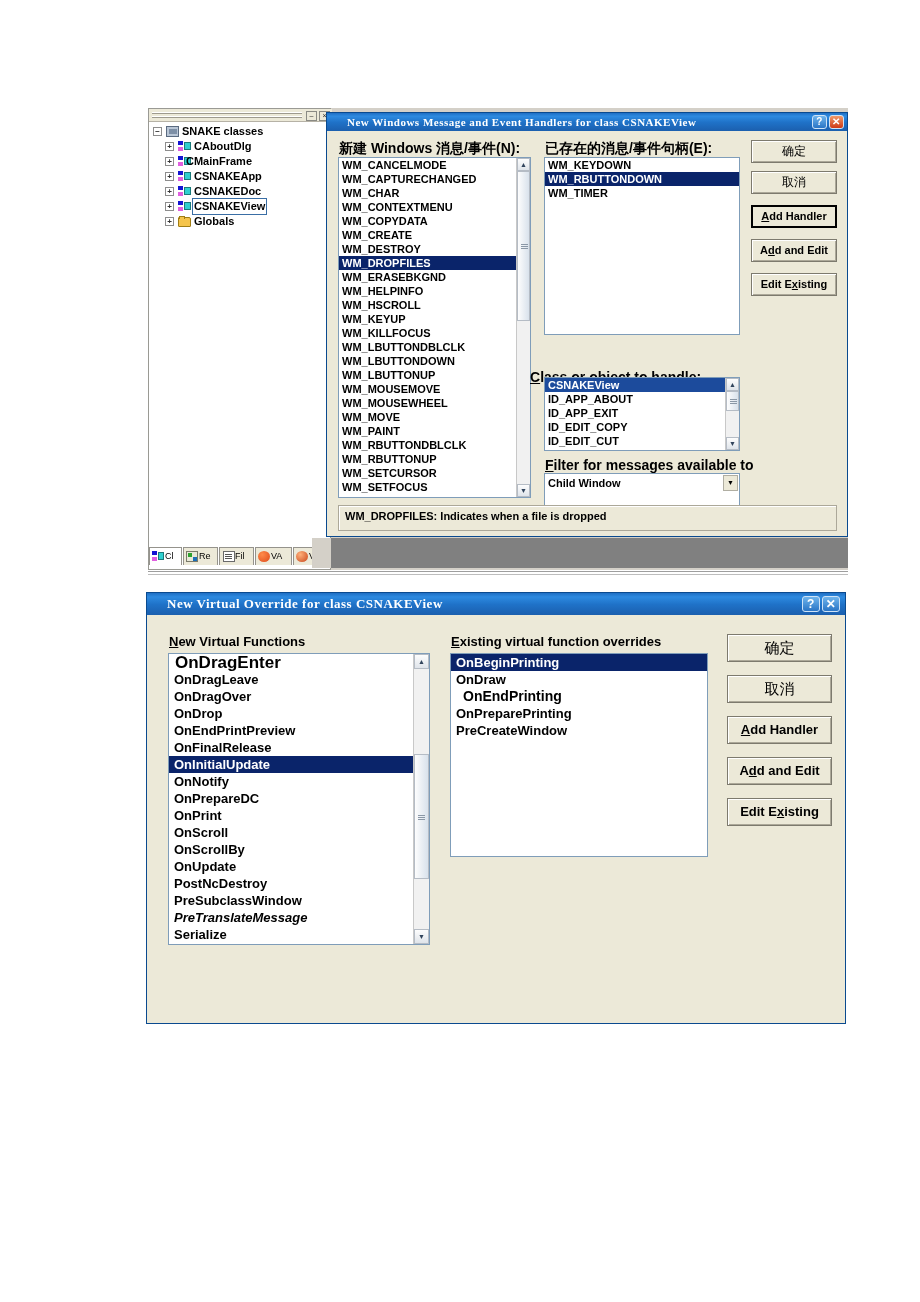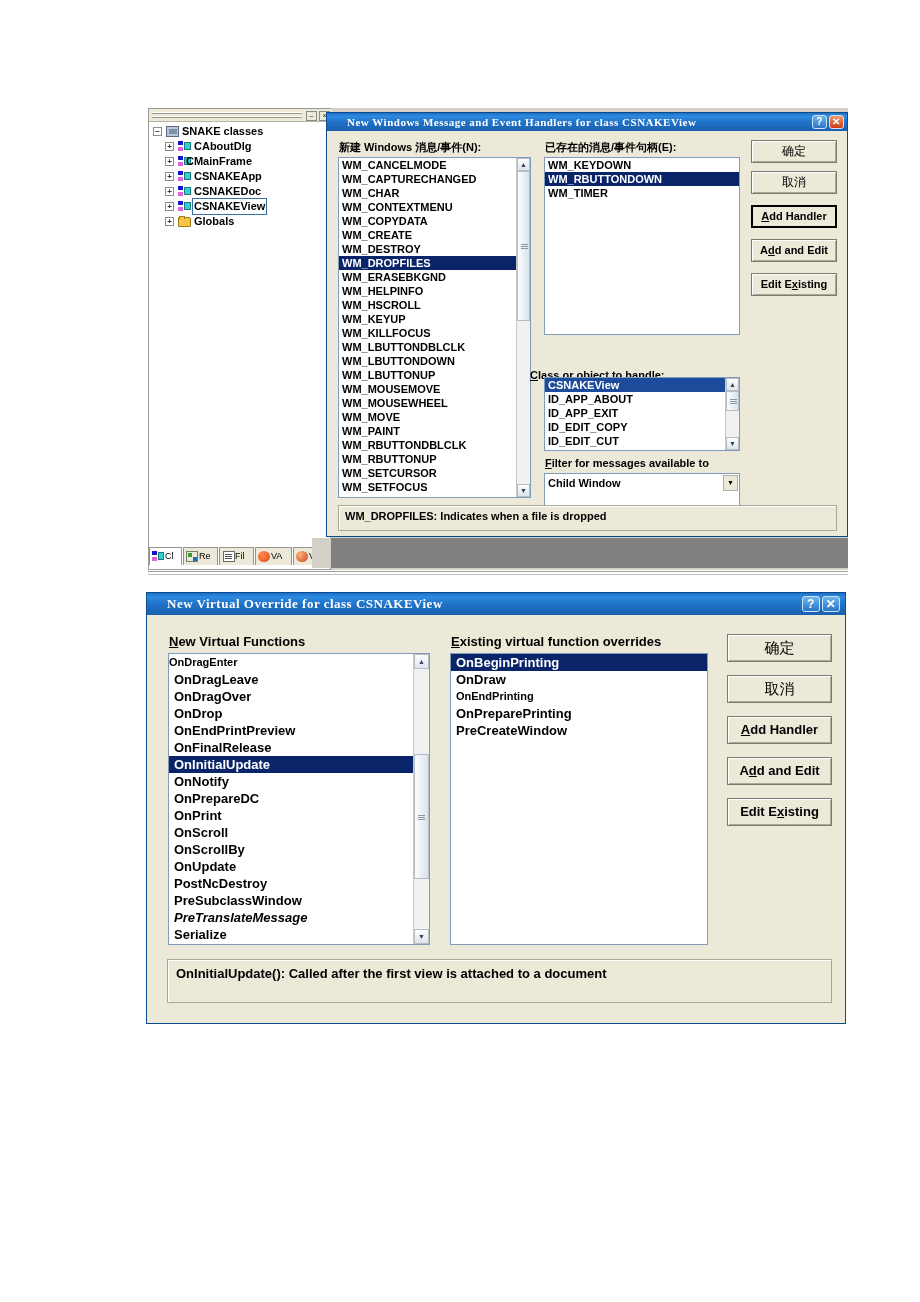--- a/index.html
+++ b/index.html
@@ -71,21 +71,21 @@
       background:linear-gradient(to bottom,#1f6fc4 0%,#2d8ae0 18%,#1f72c8 52%,#1b5fae 100%);
       color:#ffffff;font-family:"Liberation Serif",serif;font-weight:bold;font-size:11px;
       letter-spacing:.5px;line-height:18px;padding-left:20px;box-sizing:border-box;white-space:nowrap;}
   .dlg .tbtns{position:absolute;top:2px;right:3px;height:14px;display:flex;gap:2px;}
   .tbtn{width:15px;height:14px;border:1px solid #cfe3f7;border-radius:3px;box-sizing:border-box;
       font-size:10px;font-weight:bold;line-height:12px;text-align:center;color:#ffffff;font-family:"Liberation Sans",sans-serif;}
   .tbtn.q{background:linear-gradient(to bottom,#6fb4ec,#2a75c6);}
   .tbtn.x-red{background:linear-gradient(to bottom,#f09a6a,#cf3a16);}
   .tbtn.x-blue{background:linear-gradient(to bottom,#6fb4ec,#2a75c6);}
 
-  .dlabel{position:absolute;font-size:11px;font-weight:bold;color:#000;white-space:nowrap;}
+  .dlabel{position:absolute;font-size:14px;font-weight:bold;color:#000;white-space:nowrap;}
   .dlabel u{text-decoration:underline;}
 
   .listbox{position:absolute;background:#ffffff;border:1px solid #7f9db9;box-sizing:border-box;overflow:hidden;}
   .listbox .row{height:14px;line-height:14px;font-size:11px;font-weight:bold;color:#000;
       padding-left:3px;white-space:nowrap;}
   .listbox .row.sel{background:#0a246a;color:#ffffff;}
   .listbox .row.selgray{background:#1c4b9c;color:#ffffff;}
 
   
   .vsb{position:absolute;top:0;right:0;width:14px;bottom:0;background:#f1f1f1;border-left:1px solid #c8c8c8;box-sizing:border-box;}
@@ -348,21 +348,21 @@
         <span class="tbtn x-blue" style="width:18px;height:16px;line-height:14px;font-size:12px;">✕</span>
       </span>
     </div>
 
     <div class="dlabel" style="left:22px;top:41px;font-size:13px;">
       <u>N</u><span style="text-decoration:none;">ew Virtual Functions</span>
     </div>
 
     <div class="listbox" id="lb-virtnew" style="left:21px;top:60px;width:262px;height:292px;">
       <div style="position:absolute;left:0;top:0;right:16px;">
-        <div class="row" style="height:17px;line-height:17px;font-size:11px;padding-left:0;">OnDragEnter</div>
+        <div class="row" style="height:17px;line-height:17px;font-size:17px;padding-left:6px;">OnDragEnter</div>
         <div class="row" style="height:17px;line-height:17px;font-size:13px;padding-left:5px;">OnDragLeave</div>
         <div class="row" style="height:17px;line-height:17px;font-size:13px;padding-left:5px;">OnDragOver</div>
         <div class="row" style="height:17px;line-height:17px;font-size:13px;padding-left:5px;">OnDrop</div>
         <div class="row" style="height:17px;line-height:17px;font-size:13px;padding-left:5px;">OnEndPrintPreview</div>
         <div class="row" style="height:17px;line-height:17px;font-size:13px;padding-left:5px;">OnFinalRelease</div>
         <div class="row sel" style="height:17px;line-height:17px;font-size:13px;padding-left:5px;">OnInitialUpdate</div>
         <div class="row" style="height:17px;line-height:17px;font-size:13px;padding-left:5px;">OnNotify</div>
         <div class="row" style="height:17px;line-height:17px;font-size:13px;padding-left:5px;">OnPrepareDC</div>
         <div class="row" style="height:17px;line-height:17px;font-size:13px;padding-left:5px;">OnPrint</div>
         <div class="row" style="height:17px;line-height:17px;font-size:13px;padding-left:5px;">OnScroll</div>
@@ -379,36 +379,35 @@
             <span class="g"></span>
           </div>
         <div class="ar dn" style="width:15px;height:15px;line-height:13px;">▼</div>
       </div>
     </div>
 
     <div class="dlabel" style="left:304px;top:41px;font-size:13px;">
       <u>E</u><span style="text-decoration:none;">xisting virtual function overrides</span>
     </div>
 
-    <div class="listbox" id="lb-virtexist" style="left:303px;top:60px;width:258px;height:292px;">
+    <div class="listbox" id="lb-virtexist" style="left:303px;top:60px;width:258px;height:204px;">
       <div class="row sel" style="height:17px;line-height:17px;font-size:13px;padding-left:5px;">OnBeginPrinting</div>
       <div class="row" style="height:17px;line-height:17px;font-size:13px;padding-left:5px;">OnDraw</div>
-      <div class="row" style="height:17px;line-height:17px;font-size:11px;padding-left:5px;">OnEndPrinting</div>
+      <div class="row" style="height:17px;line-height:17px;font-size:14px;padding-left:5px;margin-left:7px;">OnEndPrinting</div>
       <div class="row" style="height:17px;line-height:17px;font-size:13px;padding-left:5px;">OnPreparePrinting</div>
       <div class="row" style="height:17px;line-height:17px;font-size:13px;padding-left:5px;">PreCreateWindow</div>
     </div>
 
     <div class="btn cjk" style="left:580px;top:41px;width:105px;height:28px;line-height:26px;font-size:15px;">确定</div>
     <div class="btn cjk" style="left:580px;top:82px;width:105px;height:28px;line-height:26px;font-size:15px;">取消</div>
     <div class="btn" style="left:580px;top:123px;width:105px;height:28px;line-height:26px;font-size:13px;">
       <u>A</u><span style="text-decoration:none;">dd Handler</span>
     </div>
     <div class="btn" style="left:580px;top:164px;width:105px;height:28px;line-height:26px;font-size:13px;">
       A<u>d</u><span style="text-decoration:none;">d and Edit</span>
     </div>
     <div class="btn" style="left:580px;top:205px;width:105px;height:28px;line-height:26px;font-size:13px;">
       Edit E<u>x</u><span style="text-decoration:none;">isting</span>
     </div>
 
-    <div class="descbox" style="left:20px;top:366px;width:665px;height:44px;font-size:13px;padding:6px 8px;">OnInitialUpdate():  Called after the first view is attached to a document</div>
   </div>
 
 </div>
 
 </body></html>

